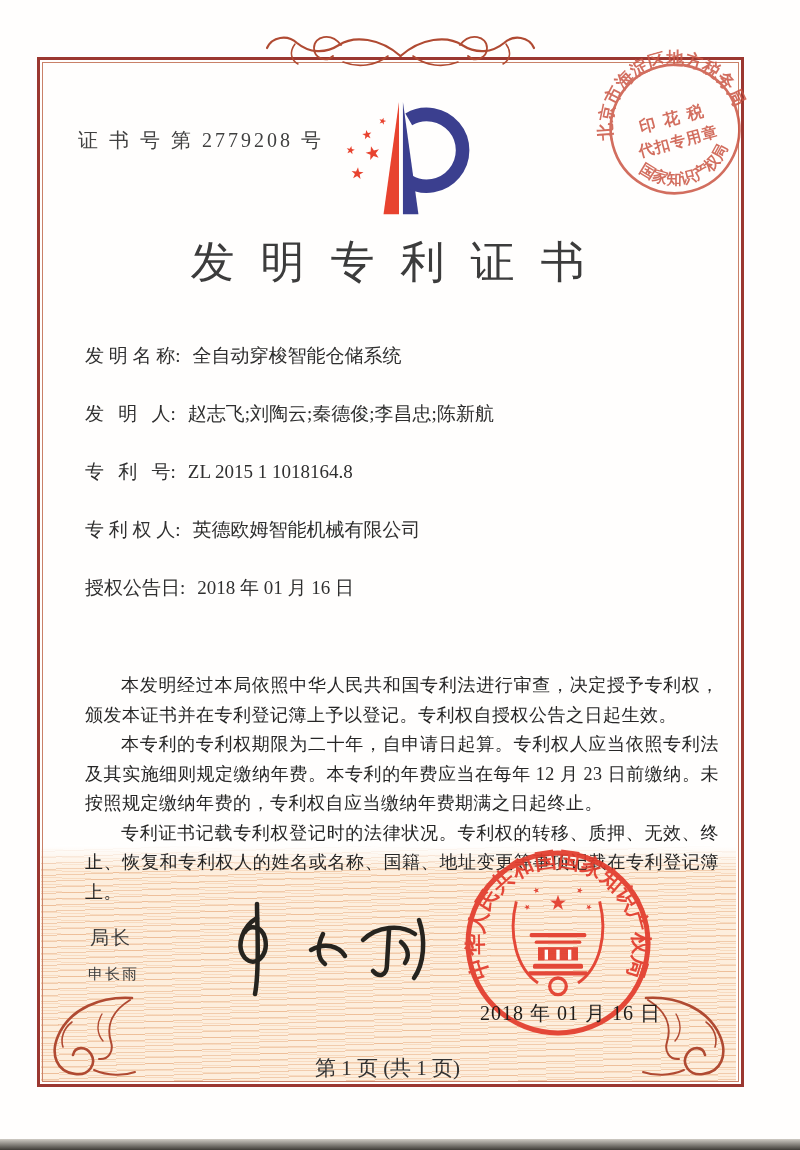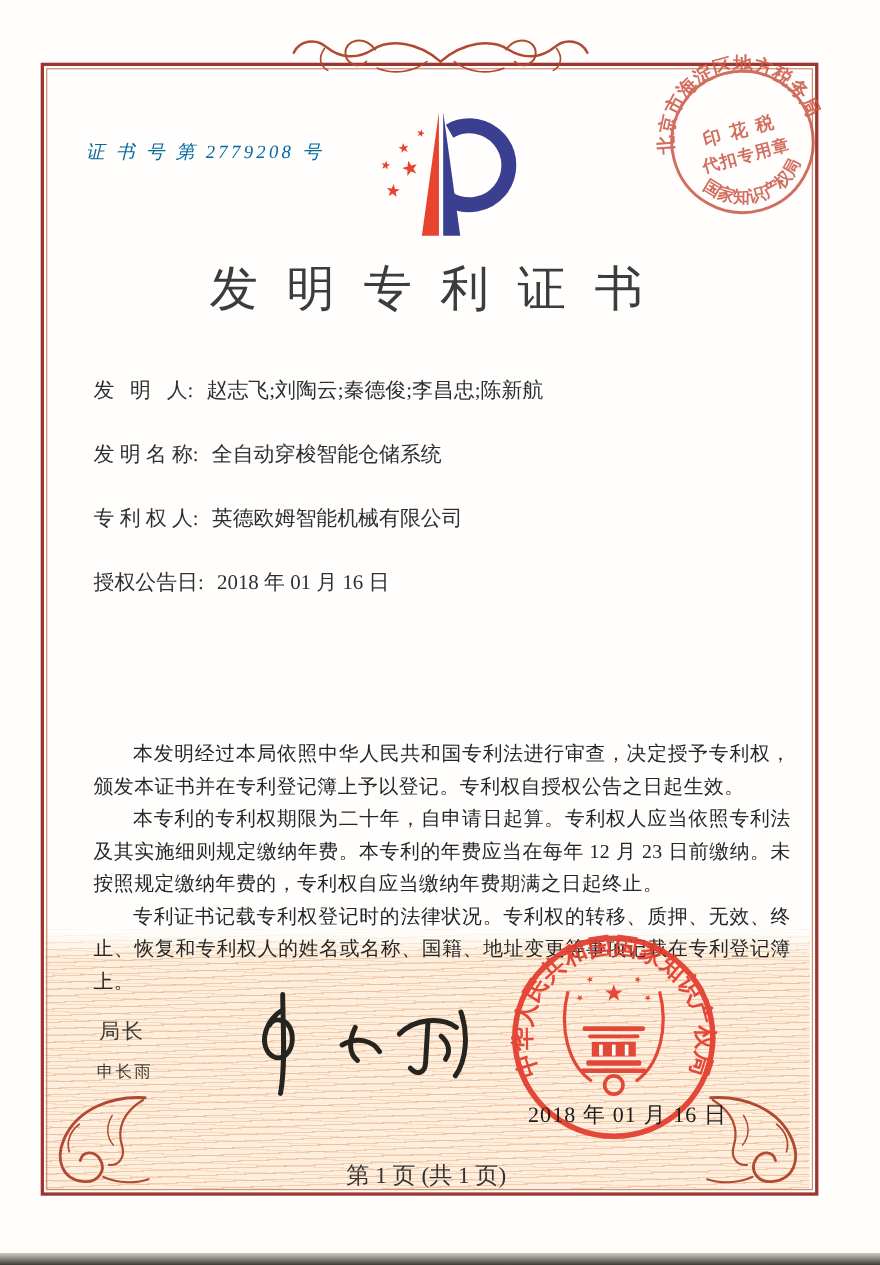--- a/index.html
+++ b/index.html
@@ -22,22 +22,22 @@
        repeating-linear-gradient(178deg, rgba(222,146,90,.38) 0 1px, transparent 1px 6px),
        repeating-linear-gradient(182deg, rgba(236,176,128,.30) 0 1px, transparent 1px 7px);}
   .guilloche::before{content:"";position:absolute;left:0;top:0;width:100%;height:26px;
      background:linear-gradient(#ffffff,rgba(255,255,255,0));}
 
   
   .orn{position:absolute;z-index:4;}
   .orn path{stroke:#b04a32;fill:none;stroke-linecap:round;}
 
   
-  .cert-no{position:absolute;left:78px;top:127px;font-size:17px;letter-spacing:3px;
-           white-space:pre;color:#0369a1;z-index:5;font-style:italic;}
+  .cert-no{position:absolute;left:78px;top:127px;font-size:20px;letter-spacing:3px;
+           white-space:pre;color:#404040;z-index:5;}
   .logo{position:absolute;left:325px;top:96px;z-index:5;}
   .doc-title{position:absolute;left:37px;top:233px;width:701px;text-align:center;z-index:5;}
   .doc-title span{font-size:44px;font-weight:400;letter-spacing:26px;margin-right:-26px;color:#3c3c3c;}
 
   
   .tax-stamp{position:absolute;left:596px;top:50px;transform:rotate(-15deg);opacity:.85;z-index:5;}
   .tax-stamp text{font-family:"Liberation Serif","DejaVu Serif",serif;fill:#cb5644;}
 
   
   .fields{position:absolute;left:85px;top:344px;width:630px;z-index:5;}
@@ -140,24 +140,27 @@
     <text x="75" y="70" text-anchor="middle" font-size="15.5" font-weight="700" letter-spacing="2">印 花 税</text>
     <text x="75" y="92" text-anchor="middle" font-size="14.5" font-weight="700" letter-spacing="1">代扣专用章</text>
   </svg>
 
   <div class="doc-title">
     <span>发明专利证书</span>
   </div>
 
   <div class="fields">
     <div class="field-row">
+      <span class="field-label">发 明 名 称:</span><span class="field-value">全自动穿梭智能仓储系统</span>
+    </div>
+    <div class="field-row">
       <span class="field-label">发   明   人:</span><span class="field-value">赵志飞;刘陶云;秦德俊;李昌忠;陈新航</span>
     </div>
     <div class="field-row">
-      <span class="field-label">发 明 名 称:</span><span class="field-value">全自动穿梭智能仓储系统</span>
+      <span class="field-label">专   利   号:</span><span class="field-value">ZL 2015 1 1018164.8</span>
     </div>
     <div class="field-row">
       <span class="field-label">专 利 权 人:</span><span class="field-value">英德欧姆智能机械有限公司</span>
     </div>
     <div class="field-row">
       <span class="field-label">授权公告日:</span><span class="field-value">2018 年 01 月 16 日</span>
     </div>
   </div>
 
   <div class="body-text">

